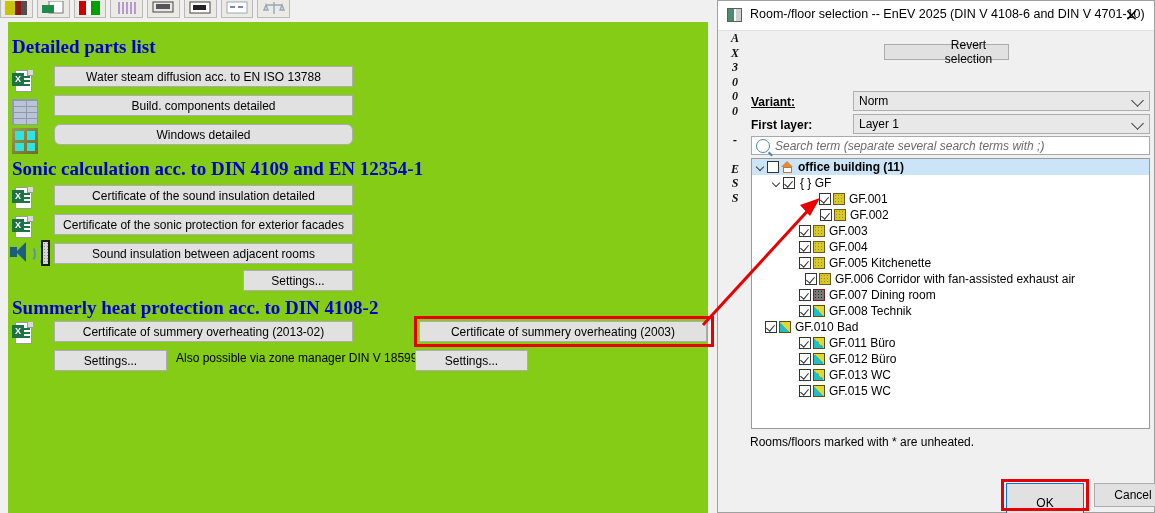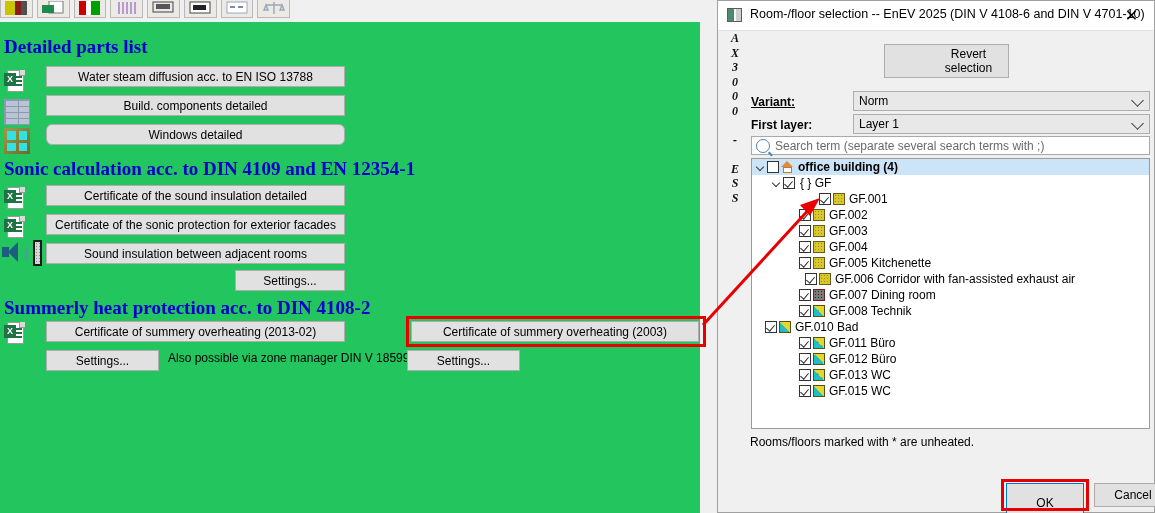--- a/index.html
+++ b/index.html
@@ -18,21 +18,21 @@
   }
   .wide-btn{height:22px;}
 
   
   #toolbar{position:absolute;left:0;top:0;width:290px;height:20px;display:flex;gap:4px;}
   .tool{width:34px;height:24px;margin-top:-6px;background:#eceae4;border:1px solid #b9b9b9;
         box-sizing:border-box;display:flex;align-items:flex-end;justify-content:center;
         padding-bottom:2px;overflow:hidden;}
 
   
-  #leftpanel{position:absolute;left:0;top:22px;width:700px;height:491px;background:#22c55e;}
+  #leftpanel{position:absolute;left:8px;top:22px;width:700px;height:491px;background:#84cc16;}
   .sect-head{
     color:#0000cc;font-weight:bold;font-size:19px;
     font-family:"Liberation Serif","DejaVu Serif",serif;
     position:absolute;white-space:nowrap;letter-spacing:0px;
   }
   .ico{position:absolute;width:26px;height:26px;}
   .rowbtn{position:absolute;left:46px;width:299px;height:21px;}
 
   
   .xls{position:relative;width:22px;height:24px;}
@@ -300,59 +300,59 @@
       </div>
     <div class="ttl">Room-/floor selection -- EnEV 2025 (DIN V 4108-6 and DIN V 4701-10)</div>
     <div id="closebtn">✕</div>
   </div>
 
   <div id="vstrip">
     A<br>X<br>3<br>0<br>0<br>0<br><br>-<br><br>E<br>S<br>S
   </div>
 
   <div id="dlgbody">
-    <div class="btn" style="position:absolute;left:138px;top:13px;width:125px;height:34px;padding-left:44px;">Revert selection</div>
+    <div class="btn" style="position:absolute;left:138px;top:13px;width:125px;height:16px;padding-left:44px;">Revert selection</div>
 
     <div class="fieldlabel" style="left:5px;top:64px;text-decoration:underline;">Variant:</div>
     <div class="combo" style="left:107px;top:60px;width:297px;">
       <span>Norm</span>
       <span class="arr"></span>
     </div>
 
     <div class="fieldlabel" style="left:5px;top:87px;">First layer:</div>
     <div class="combo" style="left:107px;top:83px;width:297px;">
       <span>Layer 1</span>
       <span class="arr"></span>
     </div>
 
-    <div id="searchbox" style="left:5px;top:105px;width:399px;">
+    <div id="searchbox" style="left:5px;top:105px;width:399px;font-style:italic;">
       <span class="mag"></span>
       <span>Search term (separate several search terms with ;)</span>
     </div>
 
     <div id="treebox" style="left:5px;top:127px;width:399px;height:271px;">
         <div class="trow sel" style="padding-left: 2px;">
           <span class="chev"></span>
           <span class="cbx"></span>
           <span class="homeico"></span>
-          <span class="tlabel bold">office building (4)</span>
+          <span class="tlabel bold">office building (11)</span>
         </div>
         <div class="trow" style="padding-left: 18px;">
           <span class="chev"></span>
           <span class="cbx on"></span>
           <span style="width: 3px; flex: 0 0 auto;"></span>
           <span class="tlabel">{  } GF</span>
         </div>
         <div class="trow" style="padding-left: 54px;">
           <span style="width: 13px; flex: 0 0 auto;"></span>
           <span class="cbx on"></span>
           <span class="ricon yel"></span>
           <span class="tlabel">GF.001</span>
         </div>
-        <div class="trow" style="padding-left: 34px;">
+        <div class="trow" style="padding-left: 34px; margin-left: 21px;">
           <span style="width: 13px; flex: 0 0 auto;"></span>
           <span class="cbx on"></span>
           <span class="ricon yel"></span>
           <span class="tlabel">GF.002</span>
         </div>
         <div class="trow" style="padding-left: 34px;">
           <span style="width: 13px; flex: 0 0 auto;"></span>
           <span class="cbx on"></span>
           <span class="ricon yel"></span>
           <span class="tlabel">GF.003</span>

